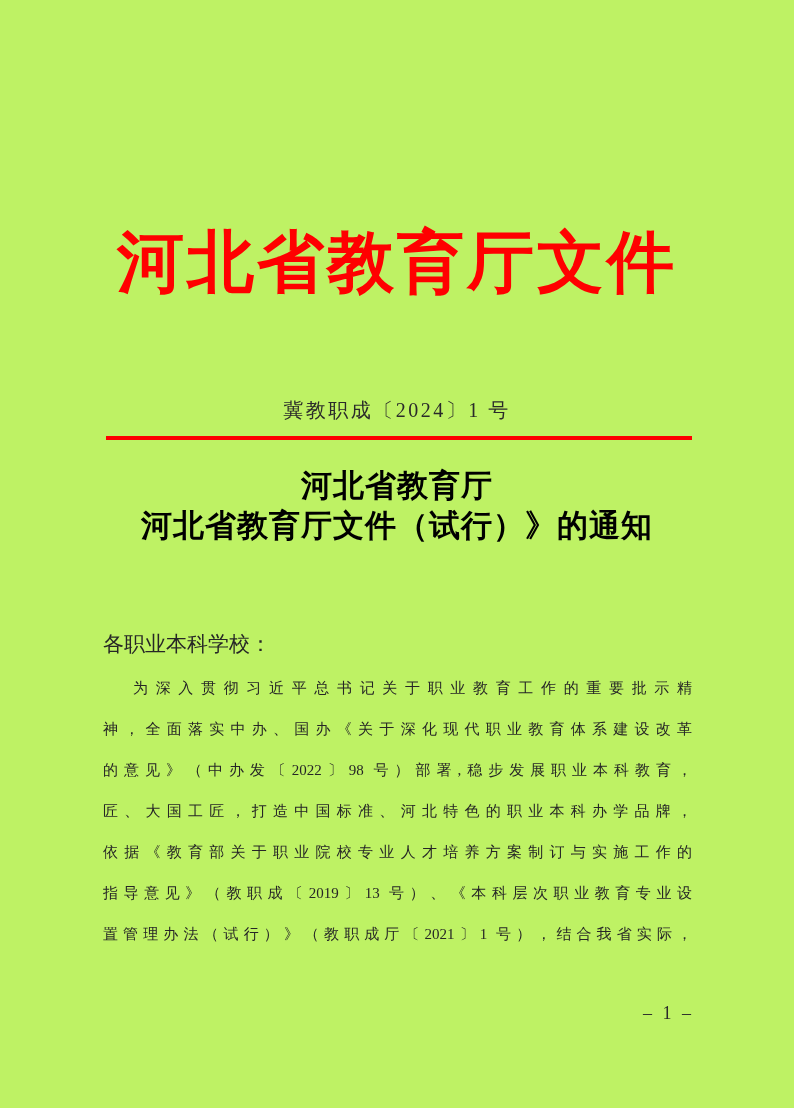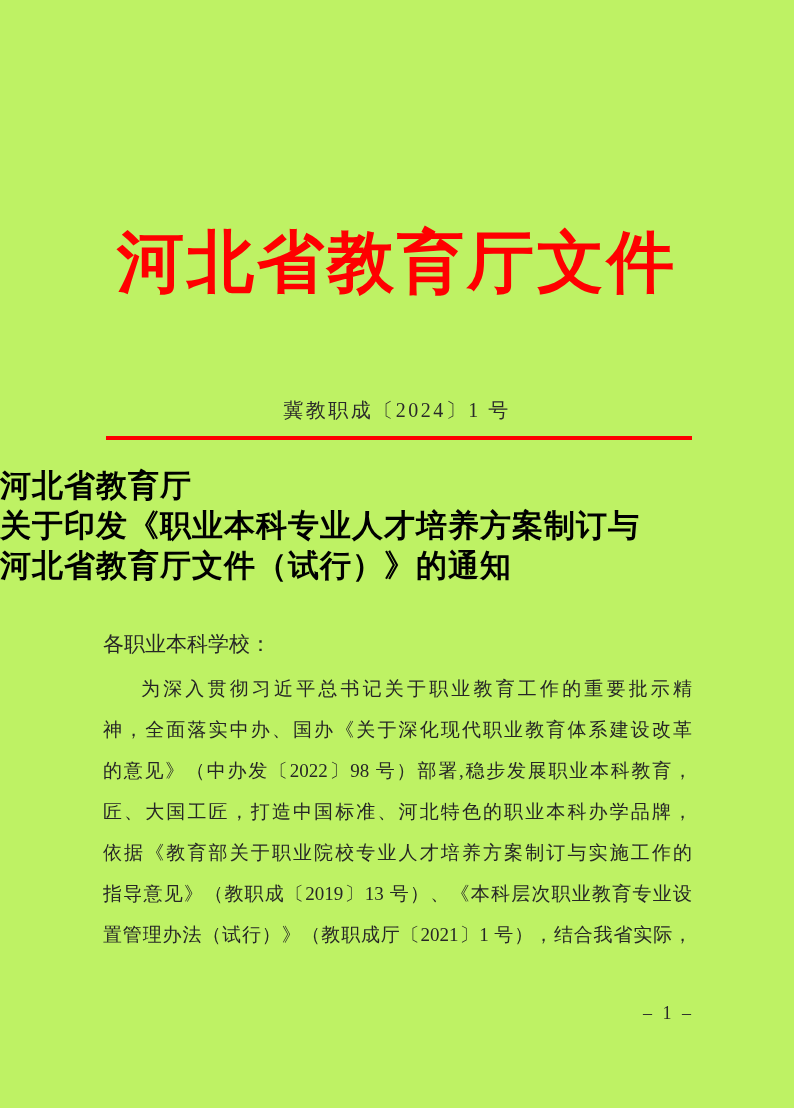--- a/index.html
+++ b/index.html
@@ -54,21 +54,21 @@
     height: 4px;
     background: #ff0000;
   }
 
   
   .subject {
     position: absolute;
     top: 466px;
     left: 0;
     width: 100%;
-    text-align: left;
+    text-align: center;
     font-weight: bold;
     font-size: 31px;
     line-height: 40px;
     letter-spacing: 1px;
     color: #000000;
     white-space: nowrap;
   }
 
   
   .salutation {
@@ -79,21 +79,21 @@
     font-size: 21px;
     line-height: 41px;
     color: #262626;
     white-space: nowrap;
   }
   .body-paragraph {
     position: absolute;
     top: 668px;
     left: 103px;
     width: 589px;
-    font-size: 19px;
+    font-size: 15px;
     color: #262626;
   }
   .body-line {
     height: 41px;
     line-height: 41px;
     text-align: justify;
     text-align-last: justify;
     white-space: nowrap;
   }
   .body-line.indent {
@@ -117,21 +117,20 @@
 <div class="page">
 
   <div class="masthead">河北省教育厅文件</div>
 
   <div class="doc-number">冀教职成〔2024〕1 号</div>
 
   <div class="red-divider"></div>
 
   <div class="subject">
     <div>河北省教育厅</div>
-    <div>关于印发《职业本科专业人才培养方案制订与</div>
     <div>河北省教育厅文件（试行）》的通知</div>
   </div>
 
   <div class="salutation">各职业本科学校：</div>
 
   <div class="body-paragraph">
     <div class="body-line indent">为深入贯彻习近平总书记关于职业教育工作的重要批示精</div>
     <div class="body-line">神，全面落实中办、国办《关于深化现代职业教育体系建设改革</div>
     <div class="body-line">的意见》（中办发〔2022〕98 号）部署,稳步发展职业本科教育，</div>
     <div class="body-line">匠、大国工匠，打造中国标准、河北特色的职业本科办学品牌，</div>

